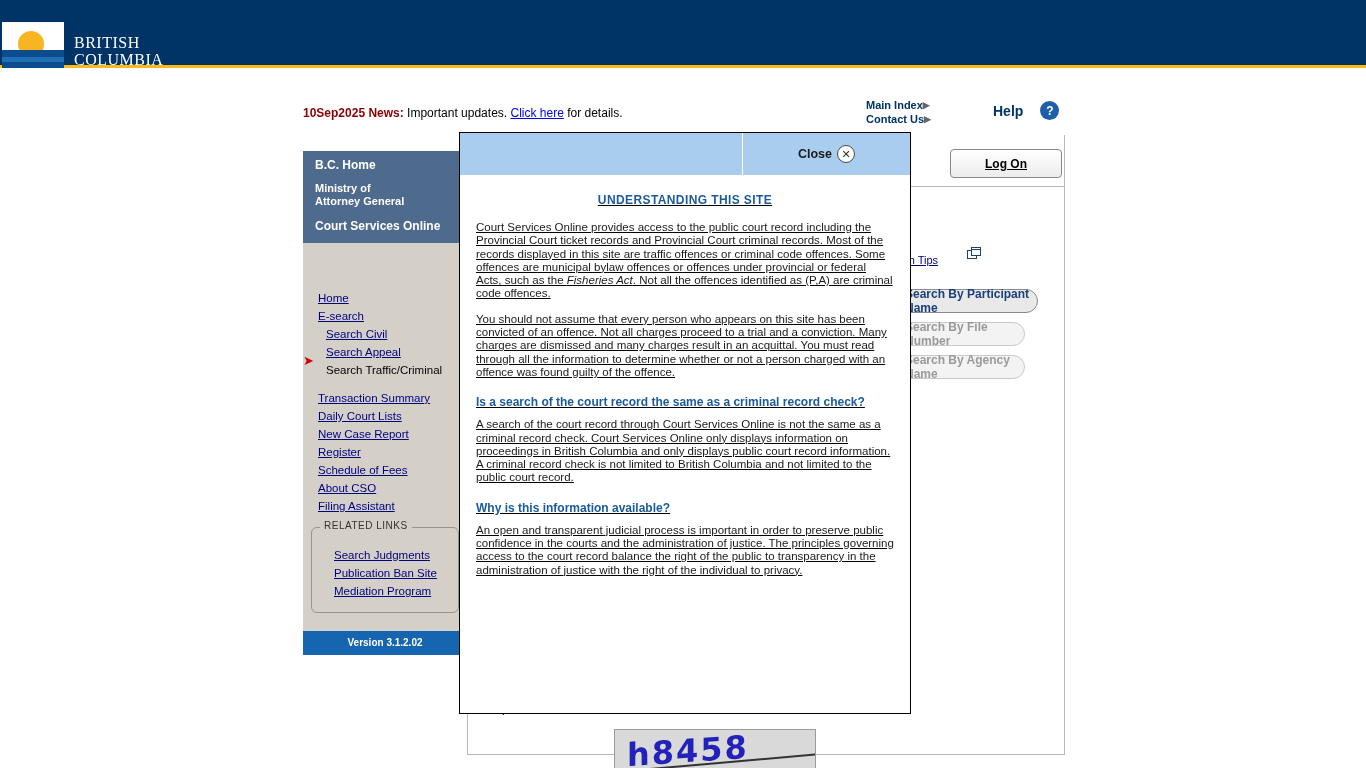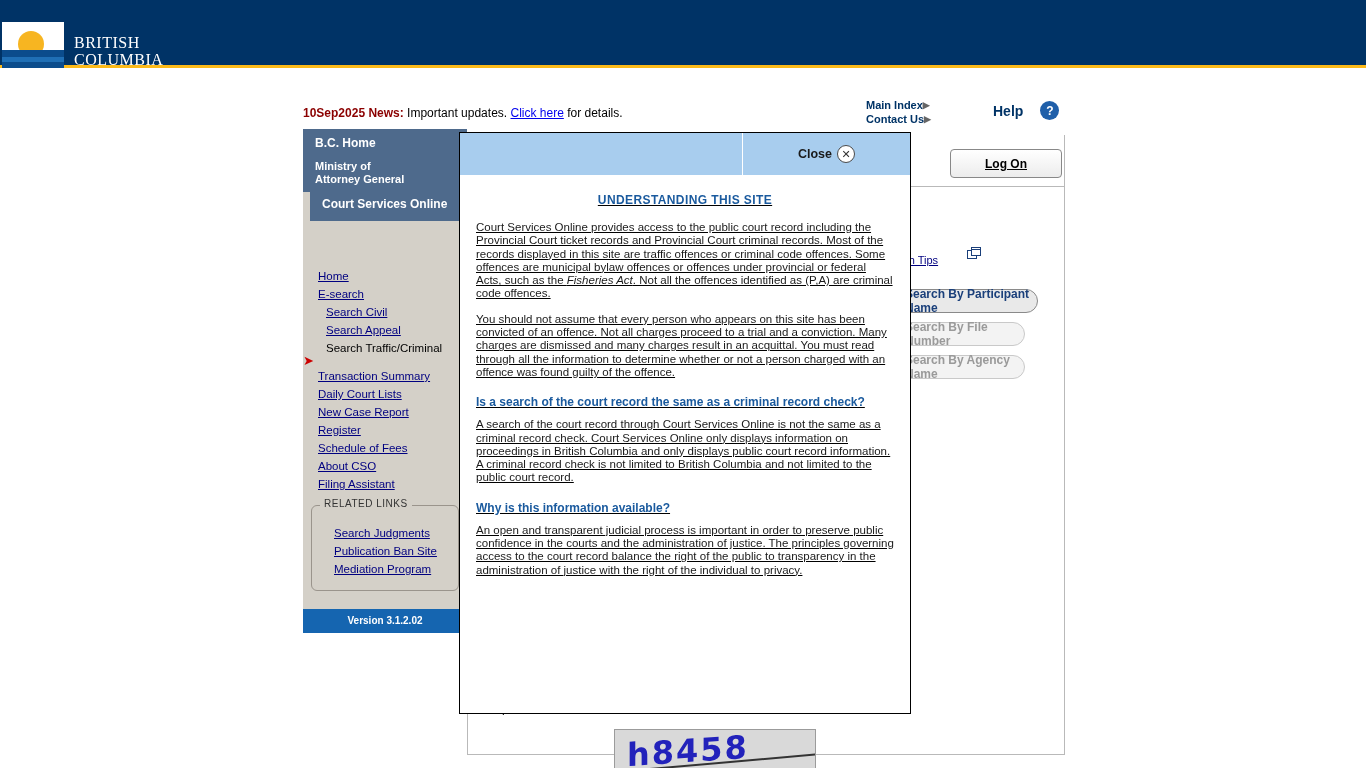--- a/index.html
+++ b/index.html
@@ -120,21 +120,21 @@
   .help-circle {
     width: 19px; height: 19px; border-radius: 50%;
     background: #1f5fa9; color: #fff;
     font-size: 12px; font-weight: bold;
     display: flex; align-items: center; justify-content: center;
   }
 
   
   .sidebar {
     position: absolute;
-    left: 303px; top: 58px;
+    left: 303px; top: 80px;
     width: 164px;
     background: #d4d0c8;
   }
   .sb-head {
     background: #4e6a8c;
     color: #ffffff;
     font-weight: bold;
     font-size: 12px;
     padding: 7px 12px 6px 12px;
   }
@@ -145,21 +145,20 @@
     font-size: 11px;
     padding: 4px 12px 6px 12px;
     line-height: 13px;
   }
   .sb-cur {
     background: #4e6a8c;
     color: #ffffff;
     font-weight: bold;
     font-size: 12px;
     padding: 5px 12px 10px 12px;
-    margin-left: 7px;
   }
   .sb-links {
     background: #d4d0c8;
     padding: 10px 0 6px 0;
     min-height: 250px;
     margin-top: 36px;
   }
   .sb-link {
     font-size: 11.5px;
     color: #000080;

